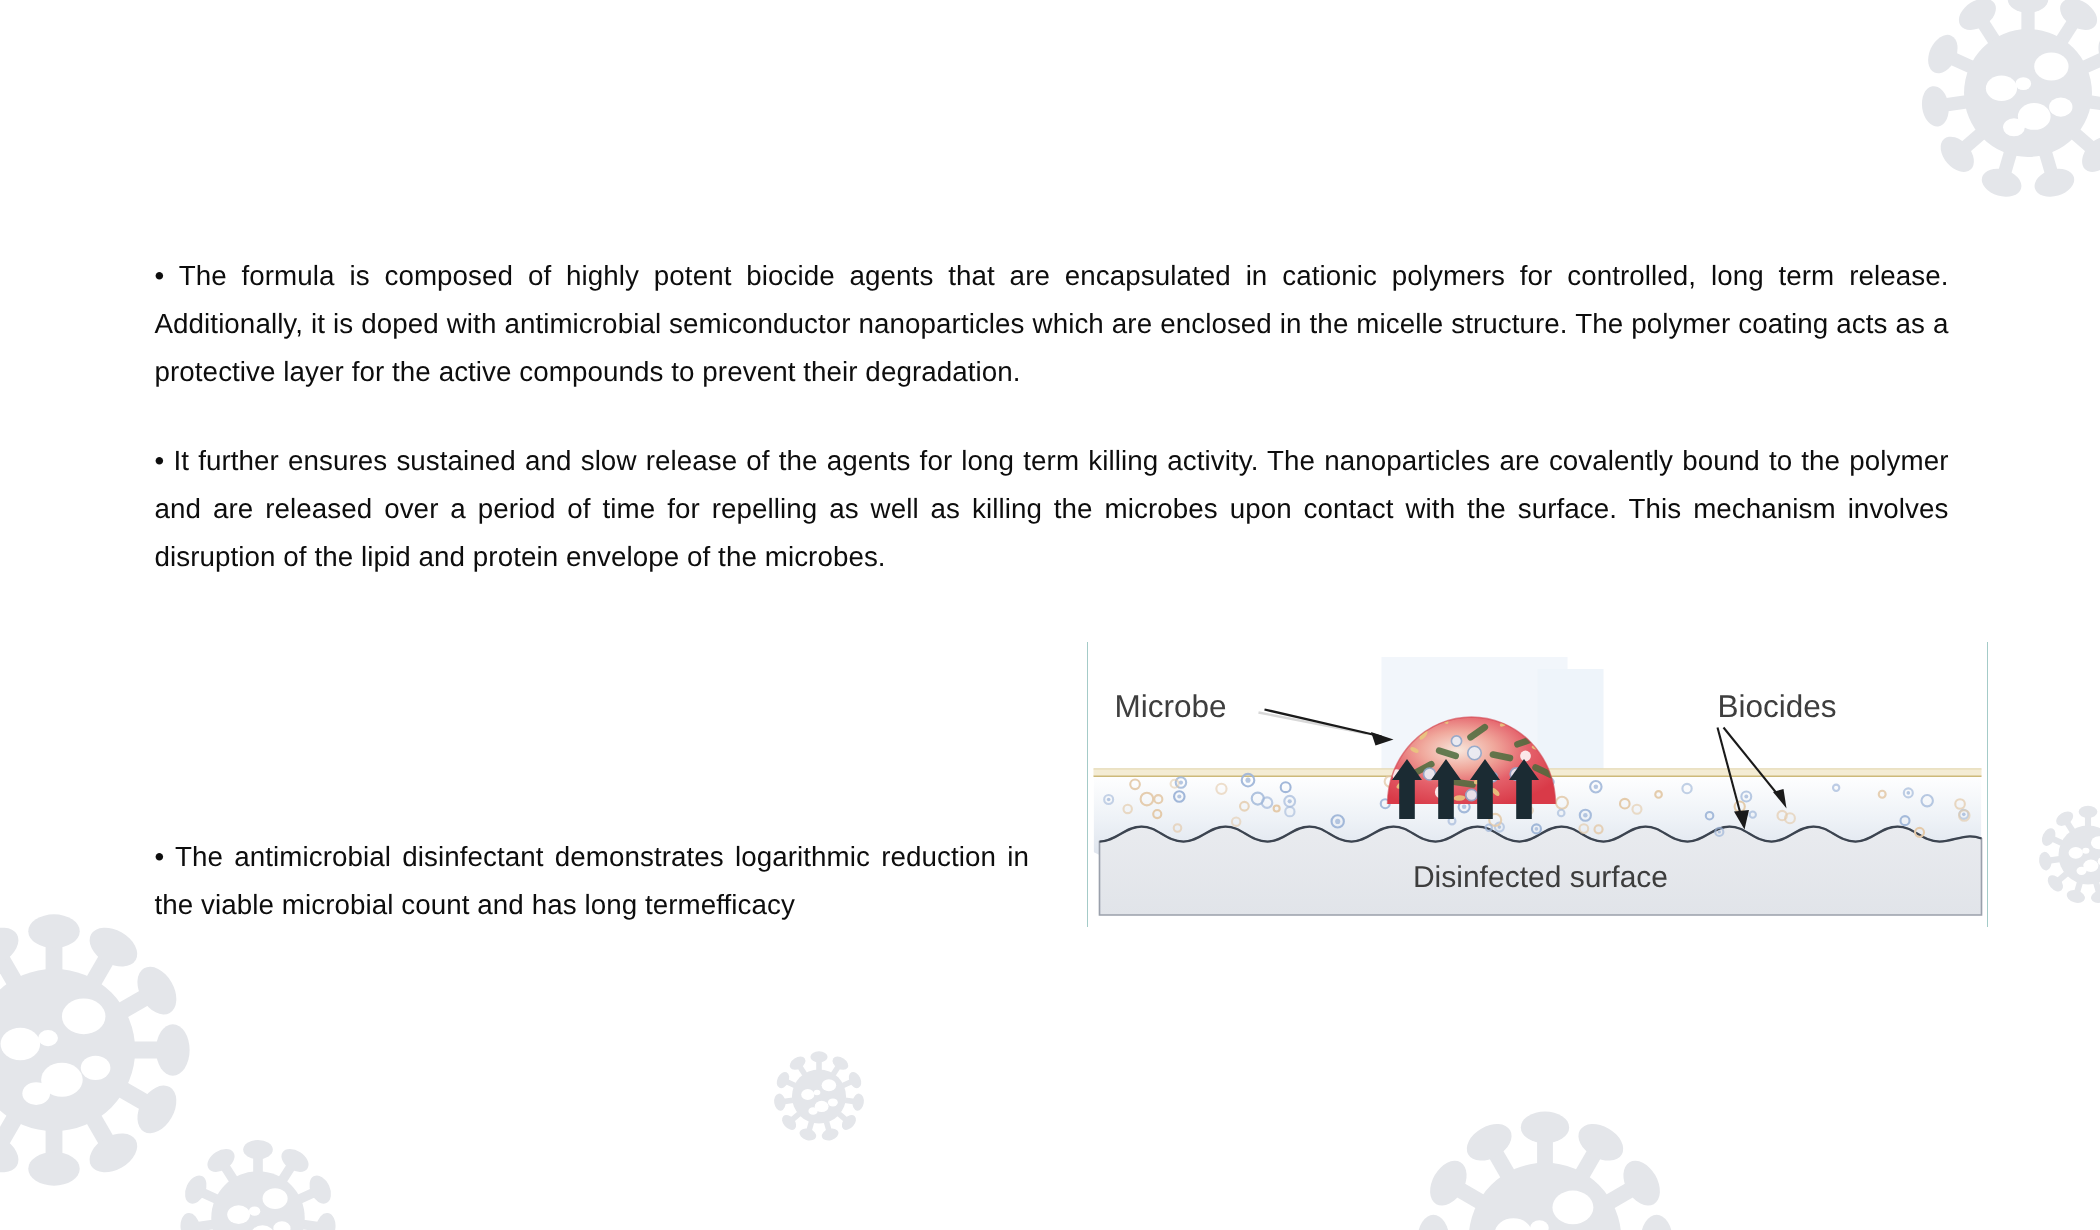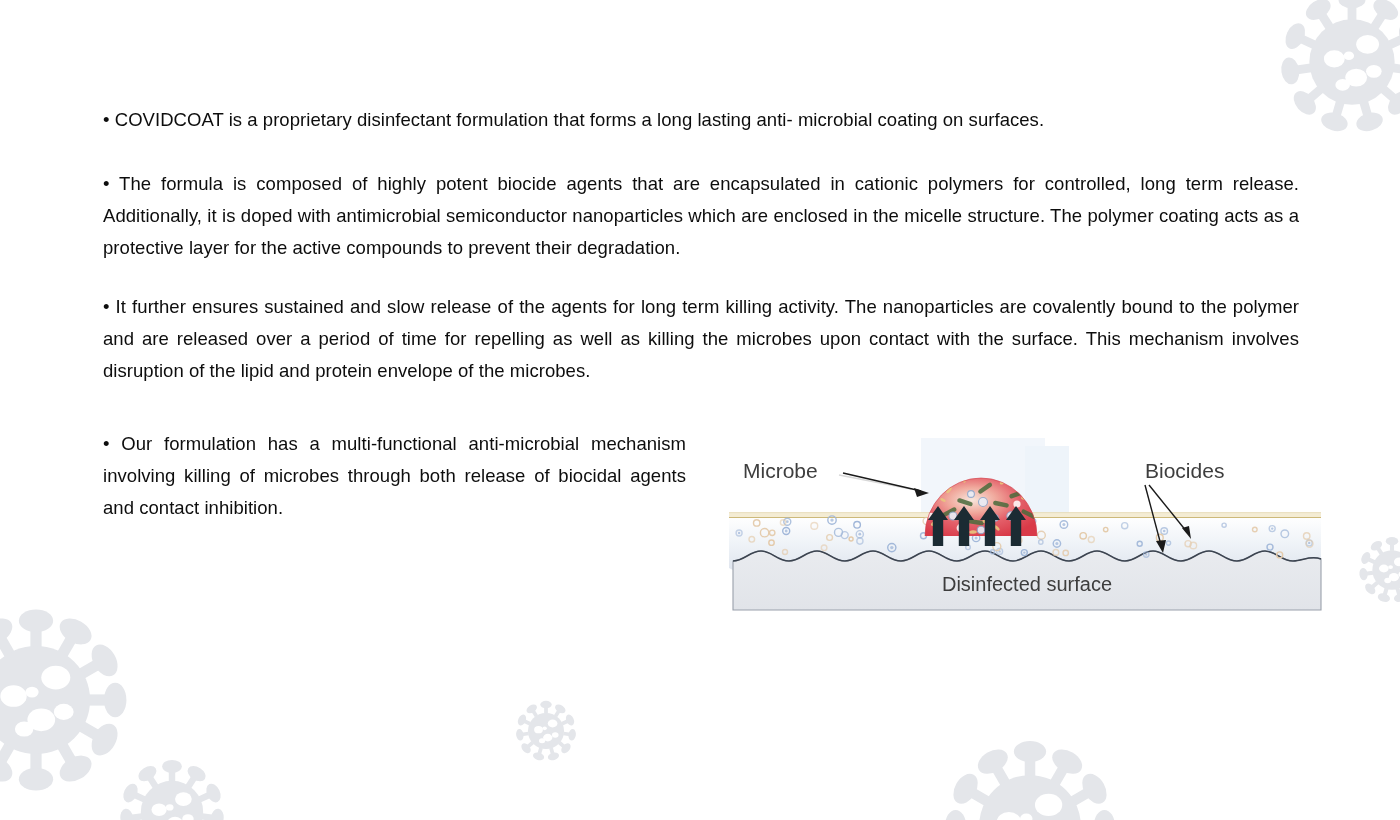--- a/index.html
+++ b/index.html
@@ -264,28 +264,27 @@
             <ellipse cx="1393.92" cy="577.2" rx="5.04" ry="4.1328" fill="#ffffff"></ellipse>
             <ellipse cx="1402.08" cy="574.32" rx="3.5999999999999996" ry="2.9519999999999995" fill="#ffffff"></ellipse>
             <ellipse cx="1387.68" cy="580.56" rx="3.3600000000000003" ry="2.7552000000000003" fill="#ffffff"></ellipse>
             <ellipse cx="1390.56" cy="567.12" rx="2.4000000000000004" ry="1.9680000000000002" fill="#ffffff"></ellipse>
           </g>
         </g>
     </svg>
   </div>
 
   <div class="content">
-    <p class="para full" id="p1">• COVIDCOAT is a proprietary disinfectant formulation that forms a long lasting anti- microbial coating on surfaces.</p>
 
     <p class="para full" id="p2">• The formula is composed of highly potent biocide agents that are encapsulated in cationic polymers for controlled, long term release. Additionally, it is doped with antimicrobial semiconductor nanoparticles which are enclosed in the micelle structure. The polymer coating acts as a protective layer for the active compounds to prevent their degradation.</p>
 
     <p class="para full" id="p3">• It further ensures sustained and slow release of the agents for long term killing activity. The nanoparticles are covalently bound to the polymer and are released over a period of time for repelling as well as killing the microbes upon contact with the surface. This mechanism involves disruption of the lipid and protein envelope of the microbes.</p>
 
-    <p class="para half" id="p4">• Our formulation has a multi-functional anti-microbial mechanism involving killing of microbes through both release of biocidal agents and contact inhibition.</p>
-
+
+    <p class="para half" id="p5">• The antimicrobial disinfectant demonstrates logarithmic reduction in the viable microbial count and has long termefficacy</p>
   </div>
 
   <div class="figure">
     <svg width="600" height="190" viewBox="0 0 600 190">
       <defs>
         <radialGradient id="microbeGrad" cx="42%" cy="38%" r="68%">
           <stop offset="0%" stop-color="#f7e7dd"></stop>
           <stop offset="32%" stop-color="#f0a89c"></stop>
           <stop offset="62%" stop-color="#e4606a"></stop>
           <stop offset="100%" stop-color="#d93a48"></stop>

